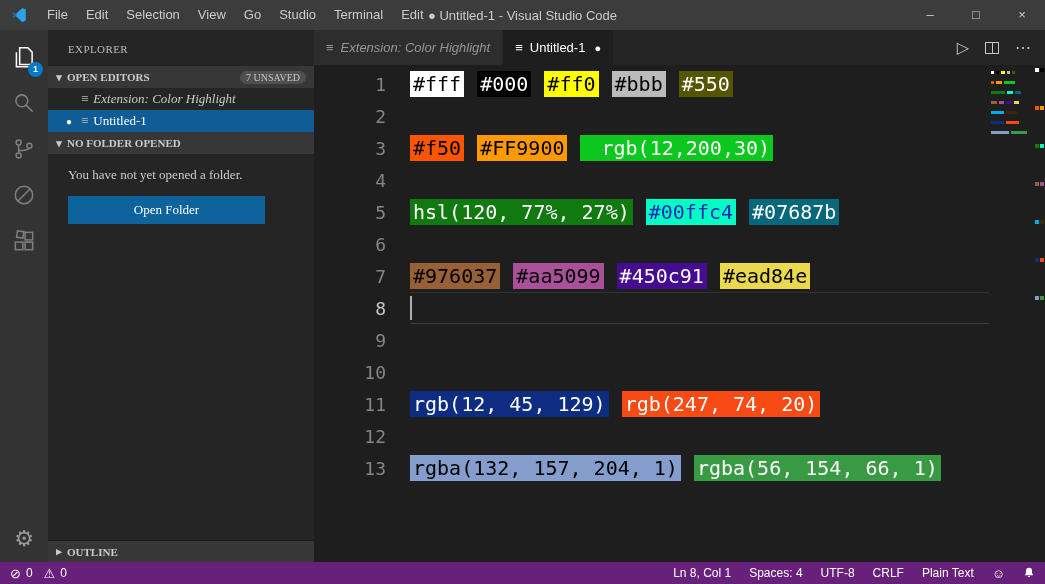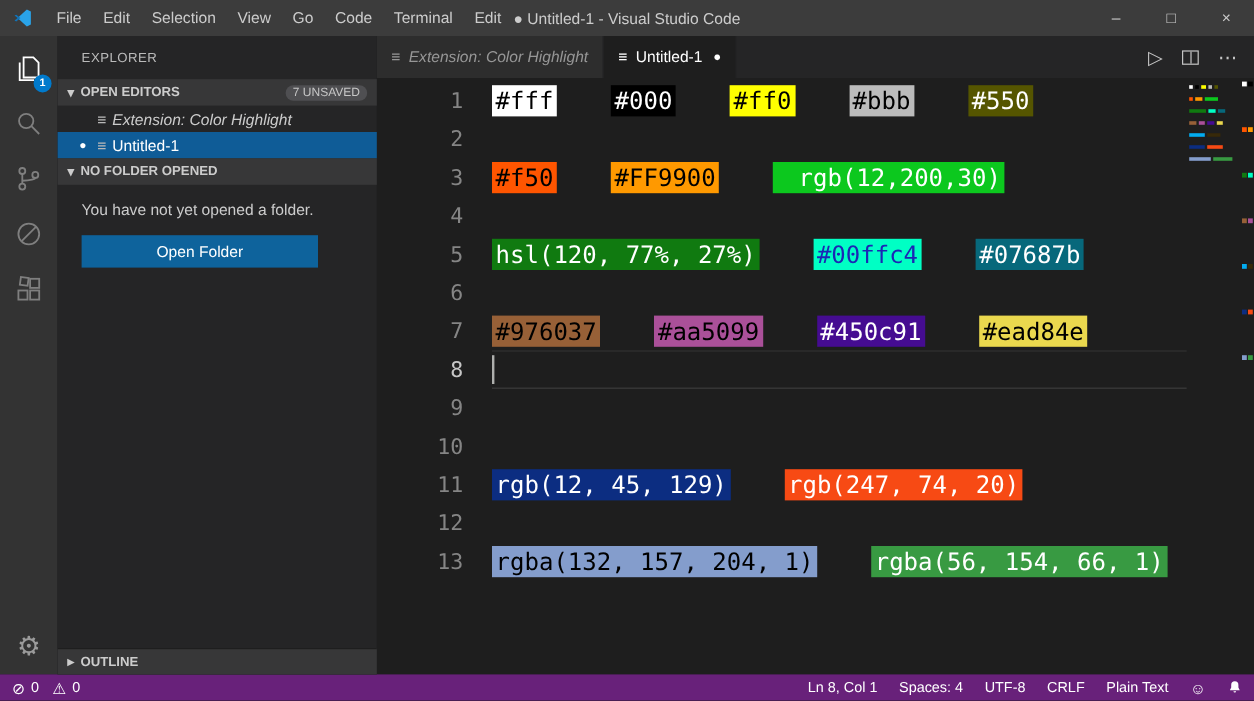--- a/index.html
+++ b/index.html
@@ -25,21 +25,21 @@
   .act-item { width:48px; height:46px; display:flex; align-items:center; justify-content:center;
               position:relative; color:#7f7f7f; }
   .act-item.active { color:#ffffff; }
   .act-item svg { stroke:currentColor; fill:none; stroke-width:1.4; }
   .act-badge { position:absolute; right:5px; bottom:3px; background:var(--accent,#007acc);
                color:#fff; border-radius:50%; width:15px; height:15px; font-size:9px;
                line-height:15px; text-align:center; font-weight:bold; }
   .act-bottom { margin-top:auto; margin-bottom:10px; font-size:22px; color:#9b9b9b; }
 
   
-  .sidebar { flex:0 0 266px; background:var(--sidebar,#252526); font-size:13px; position:relative; }
+  .sidebar { flex:0 0 266px; background:var(--sidebar,#252526); font-size:13px; position:relative;font-family:Liberation Serif, serif; }
   .sidebar-title { height:36px; padding:13px 0 0 20px; font-size:11px; color:#bbbbbb; letter-spacing:.4px; }
   .pane-header { height:22px; display:flex; align-items:center; background:#373738;
                  font-size:11px; font-weight:bold; color:#cccccc; padding-left:3px; }
   .pane-header .chev { width:16px; text-align:center; font-size:11px; color:#cccccc; }
   .pane-badge { margin-left:auto; margin-right:8px; background:#4f4f52; color:#c7c7c7;
                 font-size:10px; font-weight:normal; padding:1px 6px; border-radius:8px; }
   .oe-item { height:22px; display:flex; align-items:center; padding-left:18px; gap:5px; color:#cccccc; }
   .oe-item .dirty { font-size:10px; color:#fff; width:10px; }
   .oe-item .ficon { color:#b8b8b8; font-size:13px; }
   .oe-item.preview .lbl { font-style:italic; }
@@ -62,21 +62,21 @@
   .tab-actions { margin-left:auto; display:flex; align-items:center; gap:16px; padding-right:14px; color:#c5c5c5; }
   .split-icon { width:14px; height:12px; border:1px solid #c5c5c5; position:relative; }
   .split-icon::before { content:""; position:absolute; left:6px; top:0; bottom:0; width:1px; background:#c5c5c5; }
 
   .editor-wrap { flex:1; display:flex; min-height:0; position:relative; }
   .lines { flex:1; padding-top:3px; font-family:"DejaVu Sans Mono", monospace; font-size:20px;
            overflow:hidden; position:relative; }
   .line { display:flex; height:32px; align-items:center; position:relative; }
   .gutter { flex:0 0 72px; text-align:right; color:#858585; font-size:18px; }
   .line.current .gutter { color:#c6c6c6; }
-  .code { padding-left:24px; white-space:pre; display:flex; align-items:center;gap:32px; }
+  .code { padding-left:24px; white-space:pre; display:flex; align-items:center; }
   .tok { margin-right:13px; padding:1px 3px; }
   .line.current::after { content:""; position:absolute; left:96px; right:0; top:0; bottom:0;
                          border-top:1px solid #323233; border-bottom:1px solid #3c3c3c; pointer-events:none; }
   .cursor { position:absolute; left:96px; top:4px; width:2px; height:24px; background:#aeafad; }
 
   .minimap { flex:0 0 46px; padding-top:6px; }
   .mm-row { height:3px; margin-bottom:2px; display:flex; gap:2px; padding-left:2px; }
   .mm-seg { height:3px; }
   .overview { flex:0 0 10px; position:relative; }
   .ov-mark { position:absolute; width:4px; height:4px; }
@@ -98,21 +98,21 @@
     <svg class="vscode-logo" viewBox="0 0 24 24">
       <path d="M16.5 2.5L6.2 11.9 16.5 21.5 21 19.2V4.8z" fill="#2aa3e8"></path>
       <path d="M6.2 11.9L2.8 9.3l1.9-1L9.4 12l-4.7 3.8-1.9-1z" fill="#1273b8"></path>
     </svg>
     <div class="menus" style="display:flex;">
       <span class="menu-item">File</span>
       <span class="menu-item">Edit</span>
       <span class="menu-item">Selection</span>
       <span class="menu-item">View</span>
       <span class="menu-item">Go</span>
-      <span class="menu-item">Code</span>
+      <span class="menu-item">Studio</span>
       <span class="menu-item">Terminal</span>
       <span class="menu-item">Edit</span>
     </div>
     <div class="window-title">● Untitled-1 - Visual Studio Code</div>
     <div class="win-controls">
       <div class="win-btn">–</div>
       <div class="win-btn">□</div>
       <div class="win-btn close">×</div>
     </div>
   </div>

